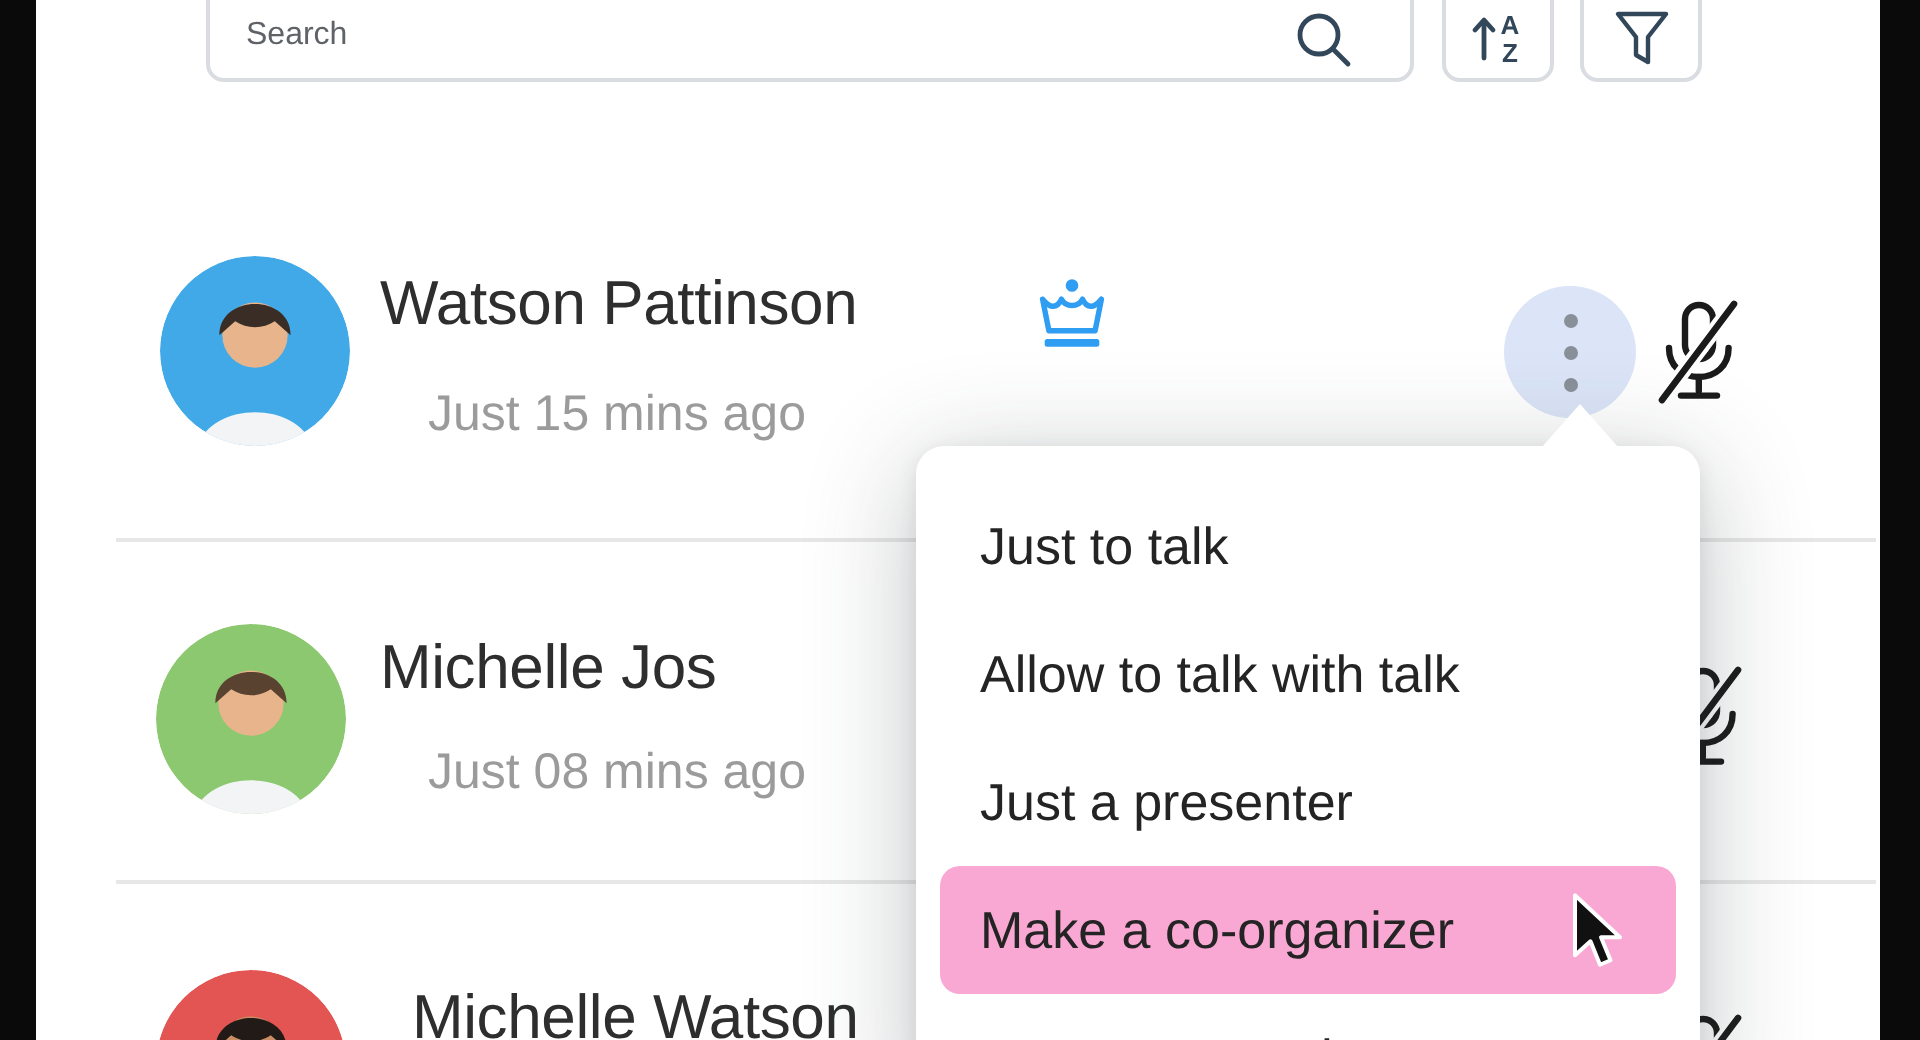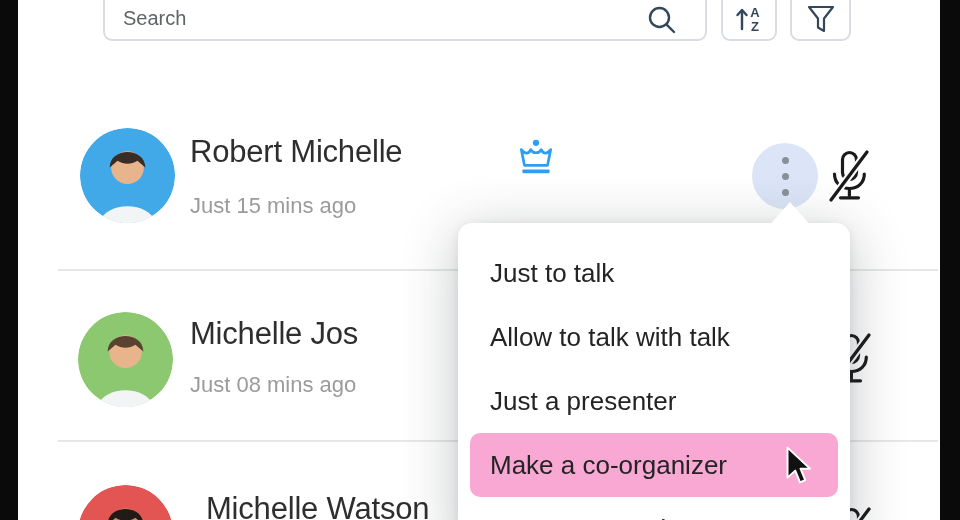--- a/index.html
+++ b/index.html
@@ -6,21 +6,21 @@
   .page{position:relative;width:960px;height:520px;background:#ffffff;overflow:hidden;
         font-family:"Liberation Sans","DejaVu Sans",sans-serif;}
   .letterbox{position:absolute;top:0;height:520px;background:#0a0a0a;z-index:30;}
   .lb-left{left:0;width:18px;}
   .lb-right{left:940px;width:20px;}
 
   
   .search-box{position:absolute;left:103px;top:-14px;width:604px;height:55px;background:#fff;
               border:2px solid #d9dce1;border-radius:9px;box-sizing:border-box;z-index:2;}
   .search-box input{position:absolute;left:16px;top:11px;width:470px;height:36px;border:none;outline:none;
-              font-size:20px;color:#3c4043;background:transparent;font-family:inherit;}
+              font-size:16px;color:#3c4043;background:transparent;font-family:inherit;}
   .search-box input::placeholder{color:#5f6368;opacity:1;}
   .search-glass{position:absolute;right:26px;top:15px;}
   .tool-btn{position:absolute;top:-14px;height:55px;background:#fff;border:2px solid #d9dce1;border-radius:9px;
             box-sizing:border-box;display:flex;align-items:center;justify-content:center;padding-top:12px;
             z-index:2;cursor:pointer;}
   .sort-btn{left:721px;width:56px;}
   .filter-btn{left:790px;width:61px;}
   svg text{font-family:"Liberation Sans","DejaVu Sans",sans-serif;}
 
   
@@ -28,21 +28,21 @@
   .div-1{top:269px;}
   .div-2{top:440px;}
   .avatar{position:absolute;z-index:1;}
   .av-0{left:80px;top:128px;}
   .av-1{left:78px;top:312px;}
   .av-2{left:78px;top:485px;}
   .p-name{position:absolute;font-size:31px;color:#2e2e2e;z-index:1;white-space:nowrap;letter-spacing:-0.2px;}
   .name-0{left:190px;top:134px;}
   .name-1{left:190px;top:316px;}
   .name-2{left:206px;top:491px;}
-  .p-time{position:absolute;font-size:22px;color:#9b9b9b;z-index:1;white-space:nowrap;}
+  .p-time{position:absolute;font-size:25px;color:#9b9b9b;z-index:1;white-space:nowrap;margin-left:24px;}
   .time-0{left:190px;top:193px;}
   .time-1{left:190px;top:372px;}
   .crown{position:absolute;left:515px;top:137px;z-index:1;}
   .options-btn{position:absolute;left:752px;top:143px;width:66px;height:66px;border-radius:50%;
                background:#dbe5f7;border:none;display:flex;flex-direction:column;align-items:center;
                justify-content:center;gap:9px;z-index:1;cursor:pointer;padding:0;}
   .dot{width:7px;height:7px;border-radius:50%;background:#8a9099;}
   .mic{position:absolute;z-index:1;}
   .mic-0{left:824px;top:147px;}
   .mic-1{left:826px;top:330px;}
@@ -92,21 +92,21 @@
             <circle cx="48" cy="48" r="48"></circle>
           </clipPath>
         </defs>
       <g clip-path="url(#avc0)">
         <circle cx="48" cy="48" r="48" fill="#41a9e8"></circle>
         <path d="M18,100 C22,72 74,72 78,100 Z" fill="#f2f4f6"></path>
         <circle cx="48" cy="40" r="16.5" fill="#e8b48c"></circle>
         <path d="M30,40 C30,19 66,19 66,40 L58,33 C52,37 44,37 38,33 Z" fill="#3a2d26"></path>
       </g>
     </svg>
-    <div class="p-name name-0">Robert Michelle</div>
+    <div class="p-name name-0">Watson Pattinson</div>
     <svg class="crown" width="42" height="42" viewBox="0 0 40 40" fill="none">
       <circle cx="20" cy="5.5" r="3" fill="#2f9ef2"></circle>
       <path d="M9,27 L6,12 C9.5,16.5 13,16.5 15,12 C17,16 23,16 25,12 C27,16.5 30.5,16.5 34,12 L31,27 Z" stroke="#2f9ef2" stroke-width="2.6" stroke-linejoin="round"></path>
       <rect x="7" y="31" width="26" height="3.6" rx="1.2" fill="#2f9ef2"></rect>
     </svg>
     <div class="p-time time-0">Just 15 mins ago</div>
     <button class="options-btn">
       <span class="dot"></span>
       <span class="dot"></span>
       <span class="dot"></span>

